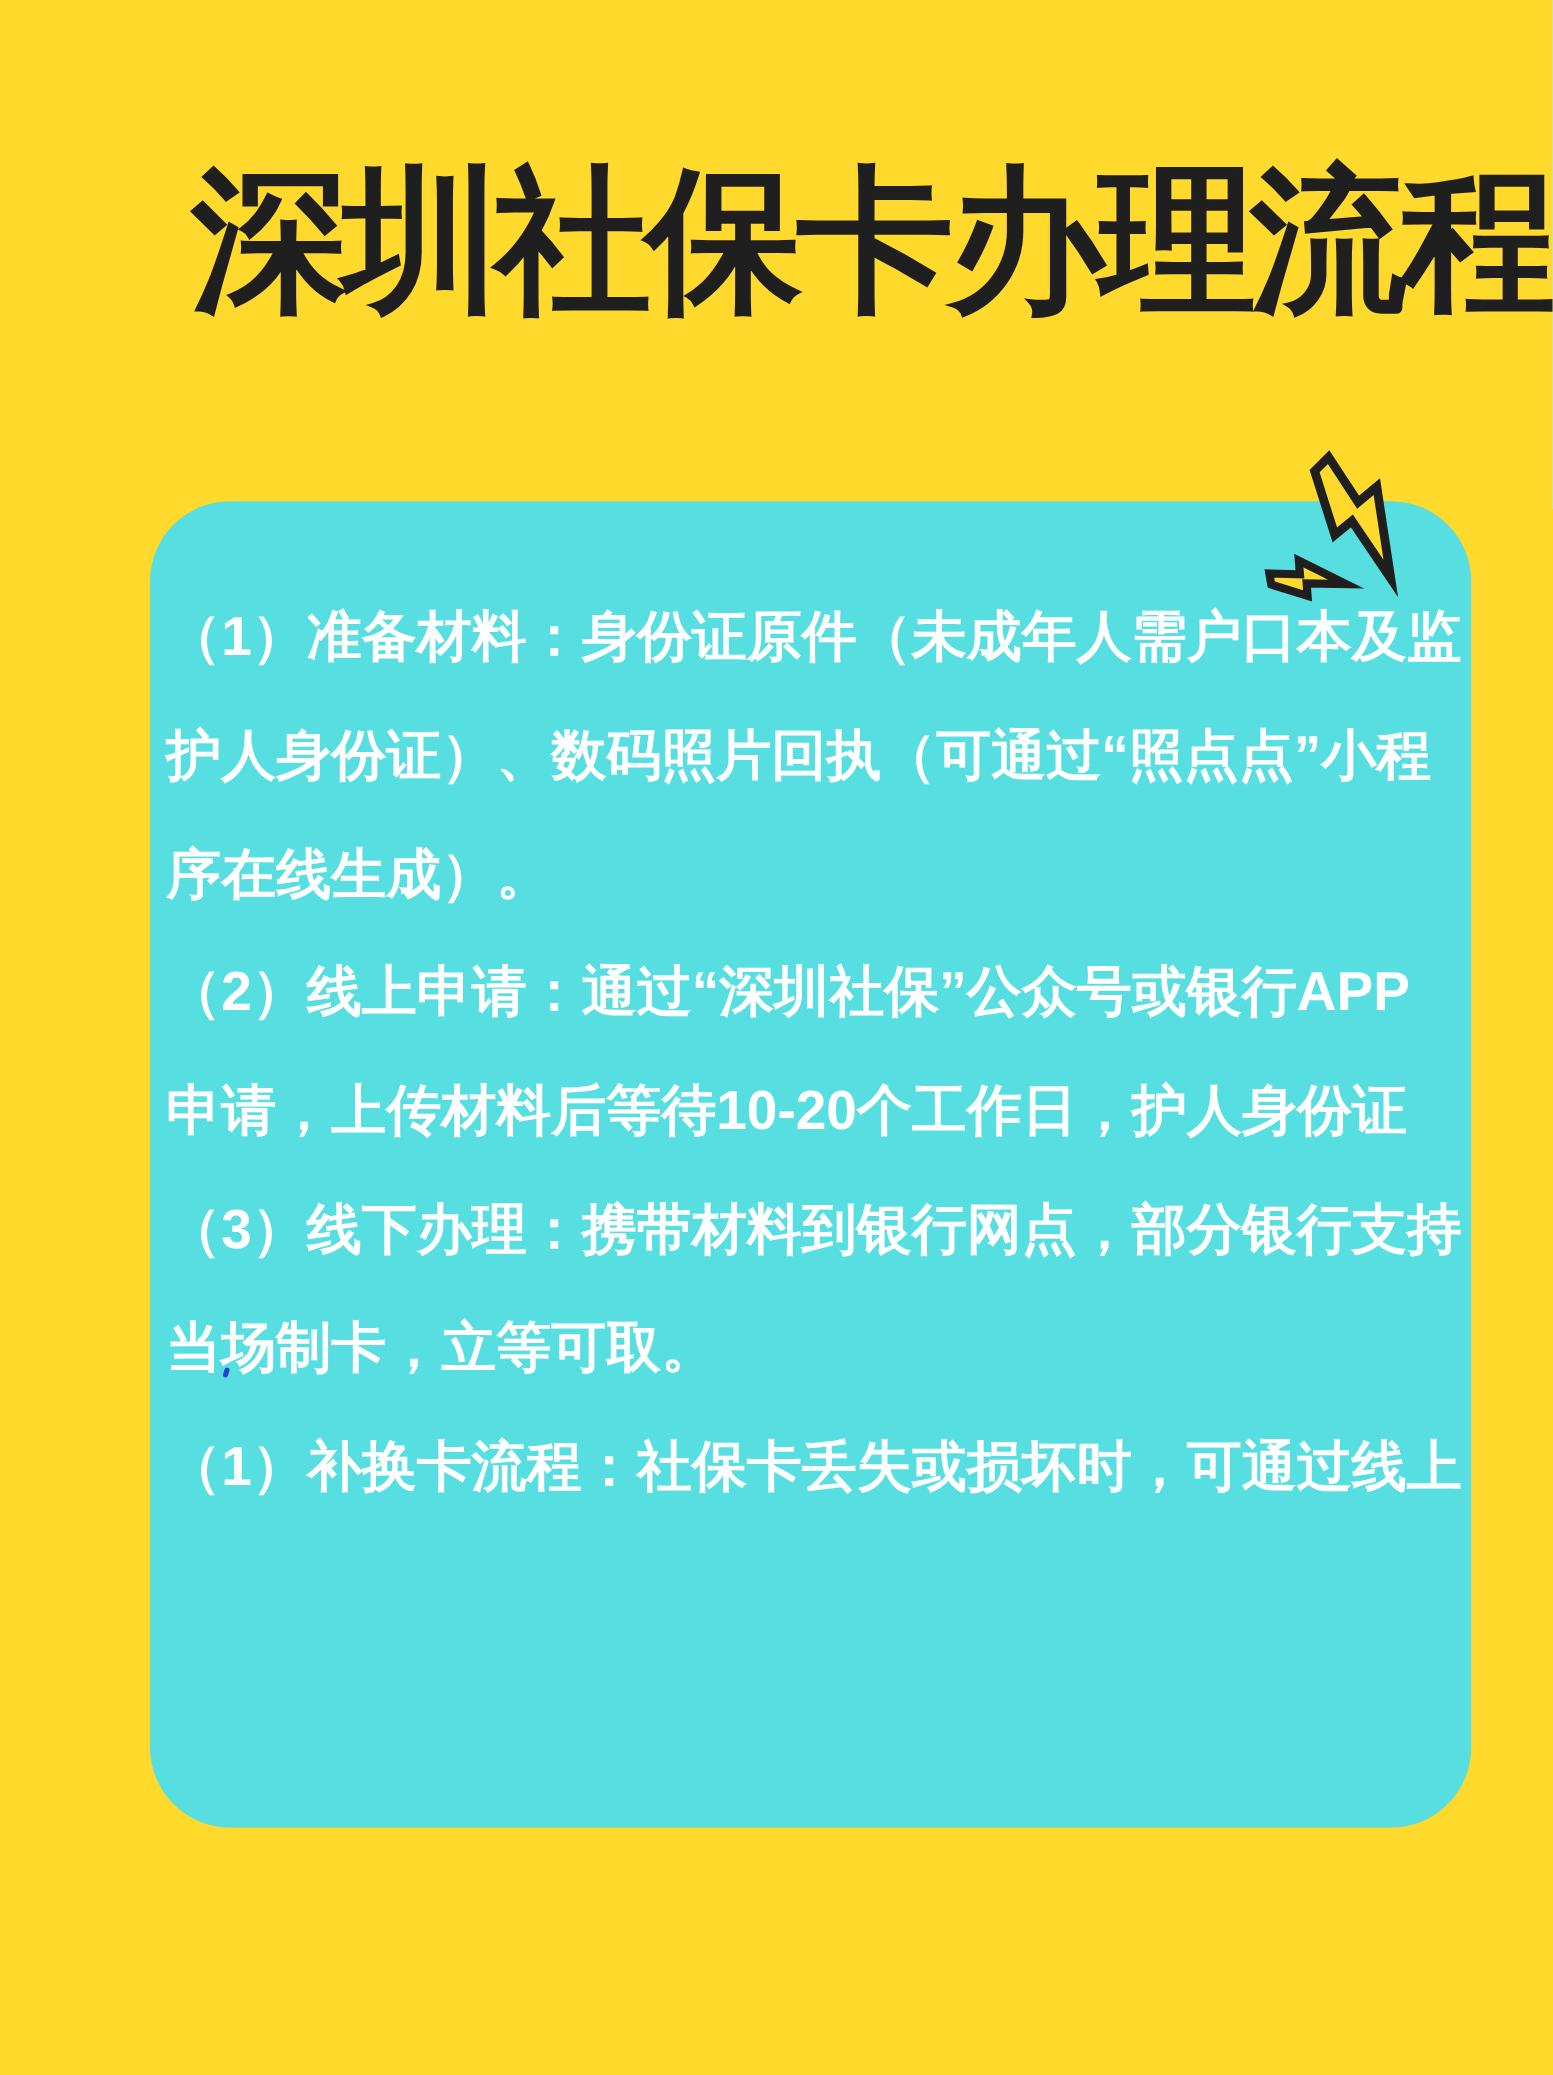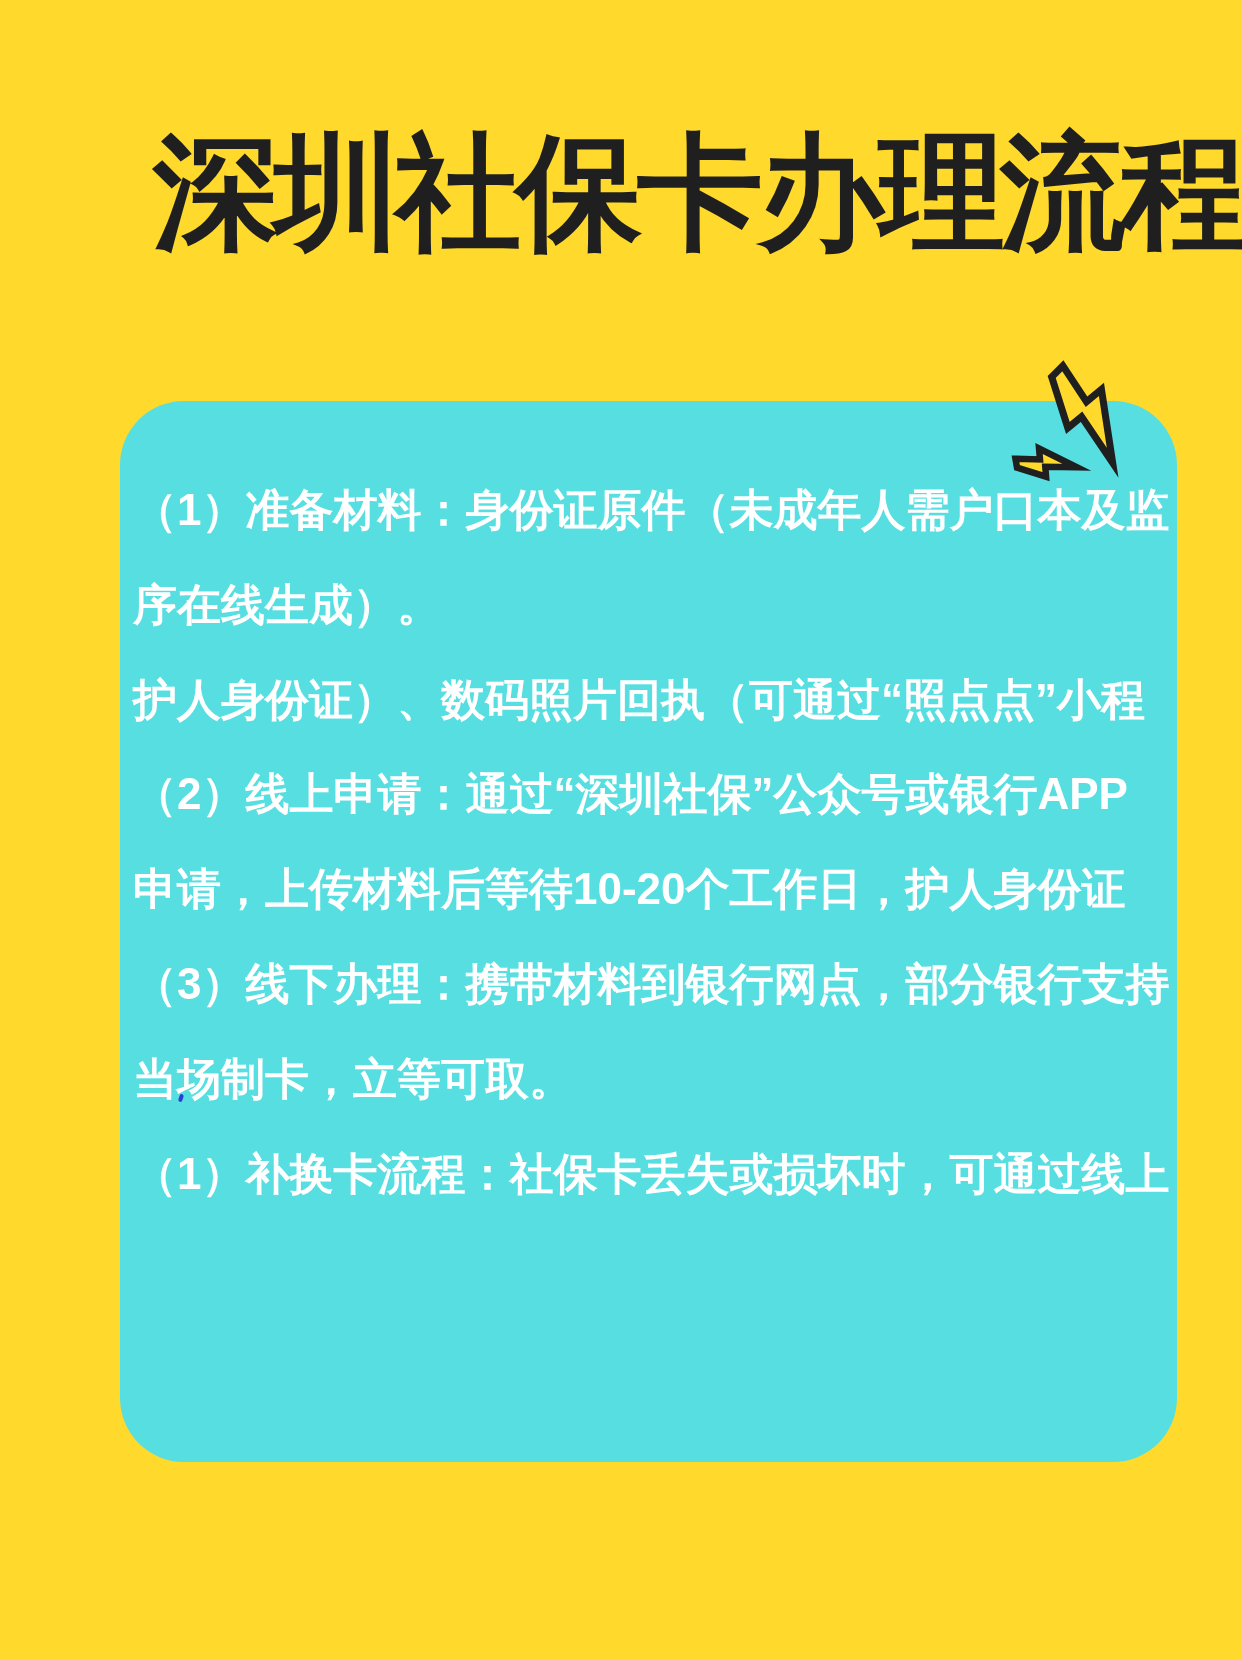--- a/index.html
+++ b/index.html
@@ -65,22 +65,22 @@
 </head>
 <body>
 
 <div class="poster">
 
   <div class="title">深圳社保卡办理流程</div>
 
   <div class="card">
     <div class="card-text">
       <div class="line">（1）准备材料：身份证原件（未成年人需户口本及监</div>
+      <div class="line">护人身份证）、数码照片回执（可通过“照点点”小程</div>
       <div class="line">序在线生成）。</div>
-      <div class="line">护人身份证）、数码照片回执（可通过“照点点”小程</div>
       <div class="line">（2）线上申请：通过“深圳社保”公众号或银行APP</div>
       <div class="line">申请，上传材料后等待10-20个工作日，护人身份证</div>
       <div class="line">（3）线下办理：携带材料到银行网点，部分银行支持</div>
       <div class="line">当场制卡，立等可取。</div>
       <div class="line">（1）补换卡流程：社保卡丢失或损坏时，可通过线上</div>
     </div>
   </div>
 
   <svg class="lightning" viewBox="0 0 135 140" xmlns="http://www.w3.org/2000/svg">
     <g transform="translate(86,63) rotate(-45) scale(0.88)">

